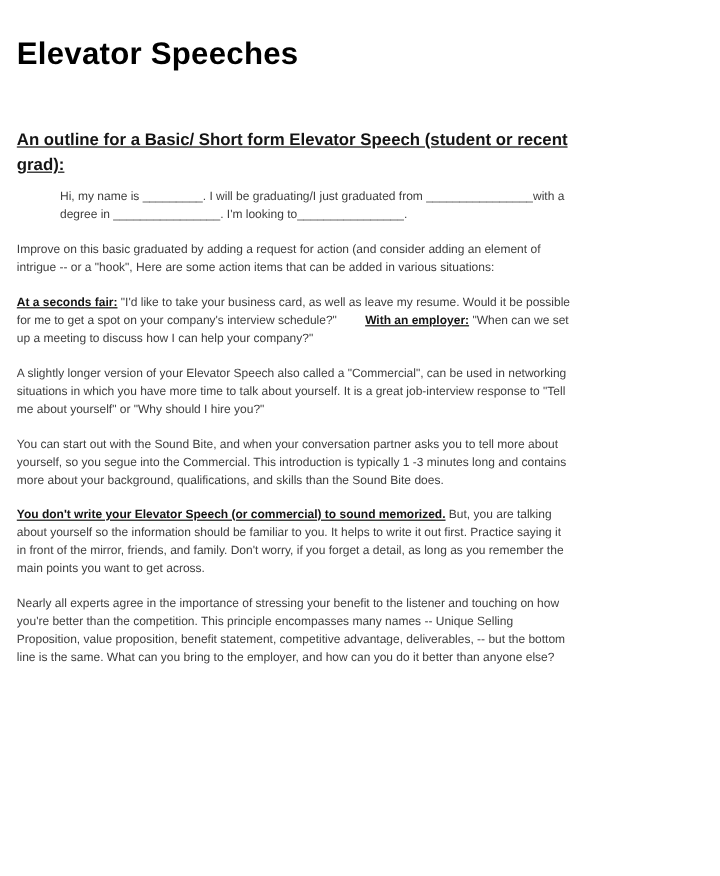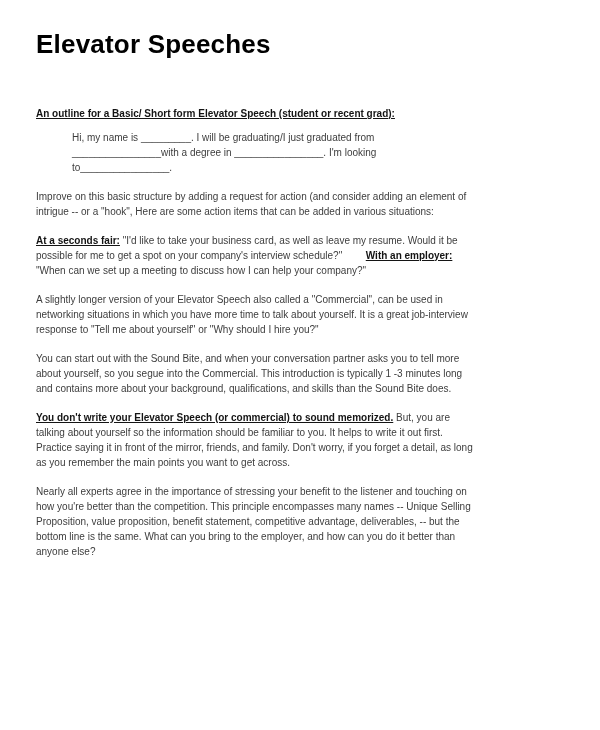--- a/index.html
+++ b/index.html
@@ -2,41 +2,41 @@
 <html><head>
 <meta charset="utf-8">
 <style>
   * { box-sizing: border-box; }
   html, body { margin: 0; padding: 0; background: #ffffff; }
   .page {
     width: 508px;
     height: 730px;
     overflow: hidden;
     background: #ffffff;
-    padding: 30px 30px 0 36px;
+    padding: 30px 30px 0 14px;
     font-family: "Liberation Sans", "DejaVu Sans", sans-serif;
     font-size: 10px;
     line-height: 1.5;
     color: #3d3d3d;
   }
   .doc-title {
     font-size: 26px;
     line-height: 1.15;
     font-weight: bold;
     color: #000000;
     margin: 0 0 46px 0;
     letter-spacing: 0.2px;
   }
   .hu {
     font-weight: bold;
     text-decoration: underline;
     color: #141414;
   }
   h2.section-heading {
-    font-size: 10px;
+    font-size: 14px;
     line-height: 1.5;
     margin: 0 0 9px 0;
   }
   p { margin: 0 0 14px 0; }
   p.indent { margin-left: 36px; margin-right: 4px; }
   .gap {
     display: inline-block;
     width: 18px;
   }
   ul.tips-list {
@@ -53,21 +53,21 @@
 <body>
 
 <div class="page">
 
   <h1 class="doc-title">Elevator Speeches</h1>
 
   <h2 class="section-heading hu">An outline for a Basic/ Short form Elevator Speech (student or recent grad):</h2>
   <p class="indent">Hi, my name is _________. I will be graduating/I just graduated from ________________with a degree in ________________. I'm looking to________________.</p>
 
 
-  <p>Improve on this basic structure by adding a request for action (and consider adding an element of intrigue -- or a "hook", Here are some action items that can be added in various situations:</p>
+  <p>Improve on this basic graduated by adding a request for action (and consider adding an element of intrigue -- or a "hook", Here are some action items that can be added in various situations:</p>
 
   <p>
     <span class="hu">At a seconds fair:</span>
     <span>"I'd like to take your business card, as well as leave my resume. Would it be possible for me to get a spot on your company's interview schedule?"</span>
     <span class="gap"></span>
     <span class="hu">With an employer:</span>
     <span>"When can we set up a meeting to discuss how I can help your company?"</span>
   </p>
 
   <p>A slightly longer version of your Elevator Speech also called a "Commercial", can be used in networking situations in which you have more time to talk about yourself. It is a great job-interview response to "Tell me about yourself" or "Why should I hire you?"</p>

